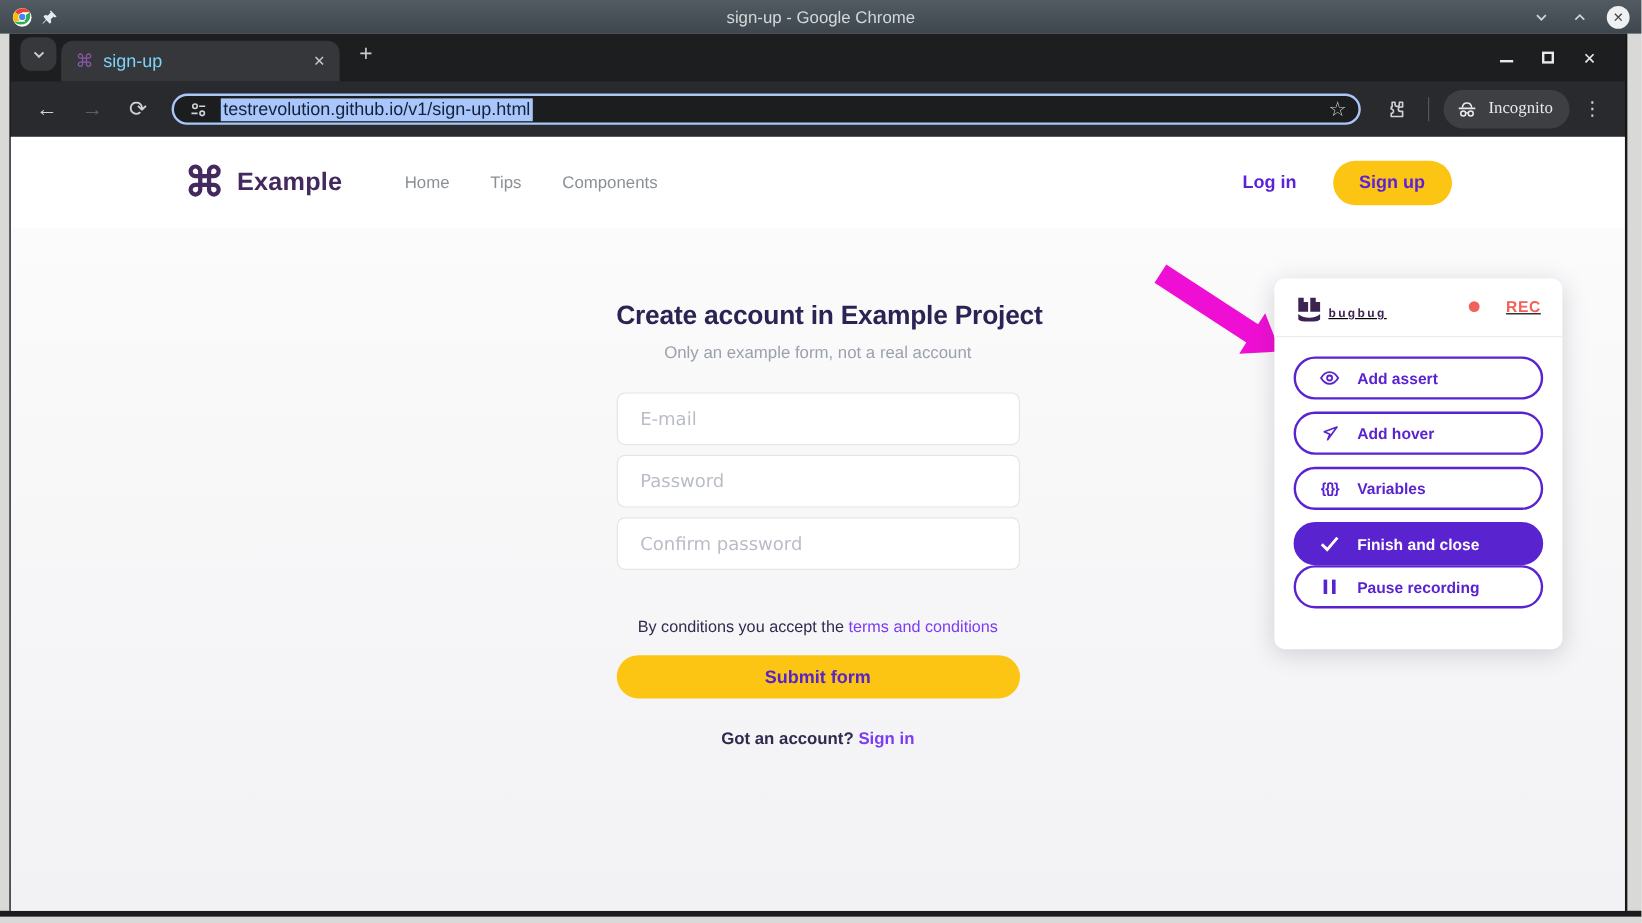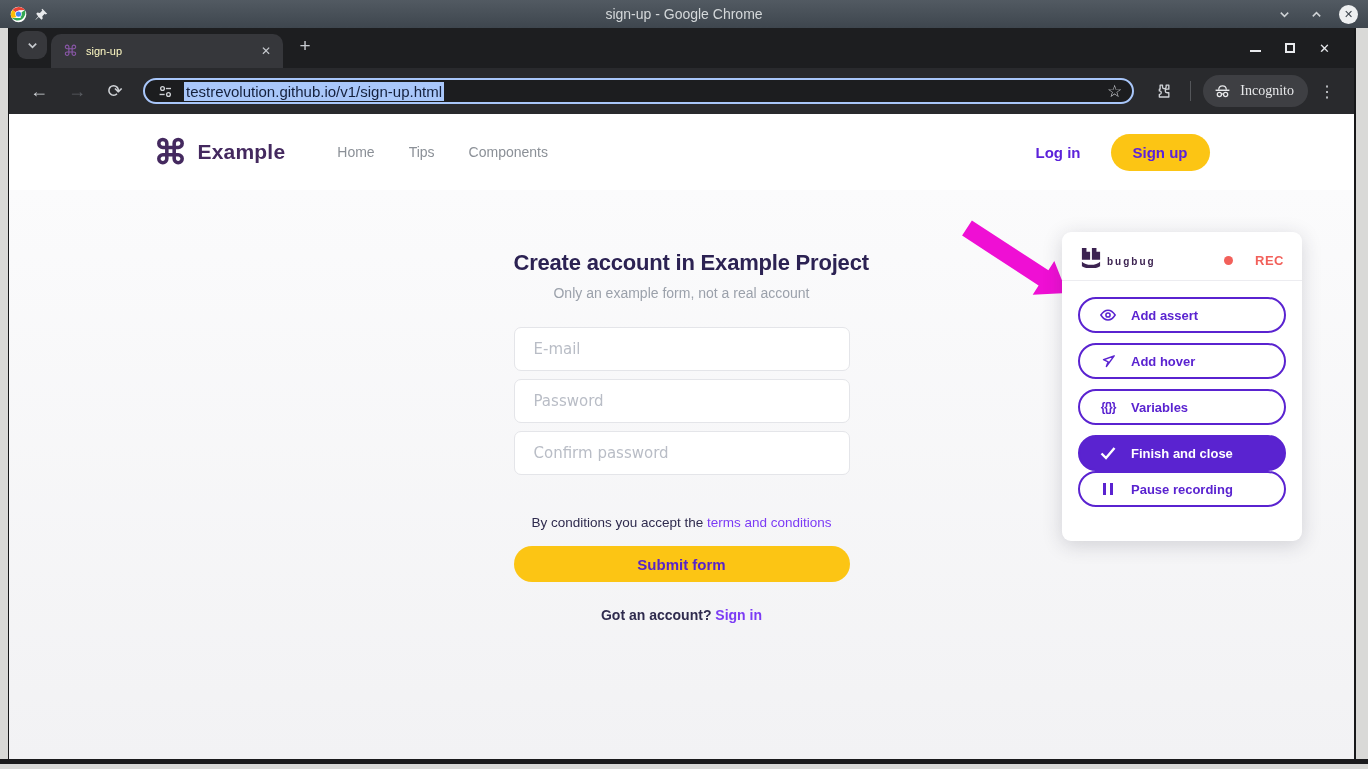--- a/index.html
+++ b/index.html
@@ -18,21 +18,21 @@
   
   .window { margin:0 12px 0 8px; height:731px; background:#292a2d; display:flex; flex-direction:column;
             border-left:1px solid #17181a; border-right:2px solid #17181a; }
 
   .tabstrip { height:40px; background:#1d1e20; display:flex; align-items:flex-end; padding:0 16px 0 6px; }
   .tabsearch { width:30px; height:28px; margin:0 4px 6px 2px; background:#37383c; border-radius:9px;
                display:flex; align-items:center; justify-content:center; align-self:center; }
   .tab { width:232px; height:34px; background:#36373b; border-radius:10px 10px 0 0;
          display:flex; align-items:center; padding:0 8px 0 12px; gap:8px; }
   .tab-fav { color:#8a57a8; font-size:15px; }
-  .tab-title { color:#fef9c3; font-size:11px; flex:1; }
+  .tab-title { color:#7dd3fc; font-size:15px; flex:1; }
   .tab-close { color:#c7cacf; font-size:12px; width:18px; height:18px; display:flex; align-items:center; justify-content:center; border-radius:50%; }
   .newtab { color:#c7cacf; font-size:19px; width:28px; height:28px; display:flex; align-items:center;
             justify-content:center; margin:0 0 5px 8px; align-self:center; }
   .win-controls { margin-left:auto; display:flex; align-items:center; gap:24px; align-self:center; padding-right:8px; }
   .wc { color:#e8eaed; display:flex; align-items:center; justify-content:center; height:16px; }
   .wc-min { width:11px; border-bottom:2px solid #e8eaed; height:8px; }
   .wc-max { width:10px; height:10px; border:2px solid #e8eaed; }
   .wc-close { font-size:13px; }
 
   .toolbar { height:46px; background:#292a2d; display:flex; align-items:center; padding:0 14px 0 14px; gap:6px; }
@@ -73,21 +73,21 @@
   .fields input::placeholder { color:#b9bdc6; }
   .terms { margin-top:40px; font-size:13.5px; color:#2f2b4e; }
   .terms a, .signin a { color:#7c3bf5; text-decoration:none; }
   .submit-btn { margin-top:16px; width:336px; height:36px; border:none; border-radius:18px;
                 background:#fcc514; color:#5724c9; font-weight:bold; font-size:15px; }
   .signin { margin-top:25px; font-size:14px; color:#2f2b4e; font-weight:bold; }
 
   
   .bb-panel { position:absolute; top:118px; right:52px; width:240px; background:#fff; border-radius:9px;
               box-shadow:0 4px 20px rgba(40,40,60,.18); padding:12px 16px 24px; }
-  .bb-head { display:flex; align-items:flex-end; justify-content:space-between; padding:4px 2px 12px; }
+  .bb-head { display:flex; align-items:flex-start; justify-content:space-between; padding:4px 2px 12px;text-decoration:underline; }
   .bb-logo { display:flex; align-items:flex-end; gap:5px; color:#3c2351; }
   .bb-wordmark { font-size:10px; font-weight:bold; letter-spacing:2px; margin-bottom:1px; }
   .bb-rec { display:flex; align-items:center; gap:22px; color:#f2605a; font-weight:bold; font-size:13px; letter-spacing:.5px; }
   .bb-rec-dot { width:9px; height:9px; border-radius:50%; background:#f2605a; }
   .bb-divider { height:1px; background:#ececf0; margin:0 -16px 16px; }
   .bb-btn { width:100%; height:36px; margin-bottom:10px; background:#fff; border:2px solid #5a23d0;
             border-radius:18px; display:flex; align-items:center; gap:13px; padding:0 18px;
             color:#5a23d0; font-weight:bold; font-size:13px; font-family:"Liberation Sans", sans-serif; }
   .bb-btn .bb-ic { width:20px; display:flex; justify-content:center; }
   .bb-btn.primary { background:#5a23d0; color:#fff; margin-bottom:0; }

